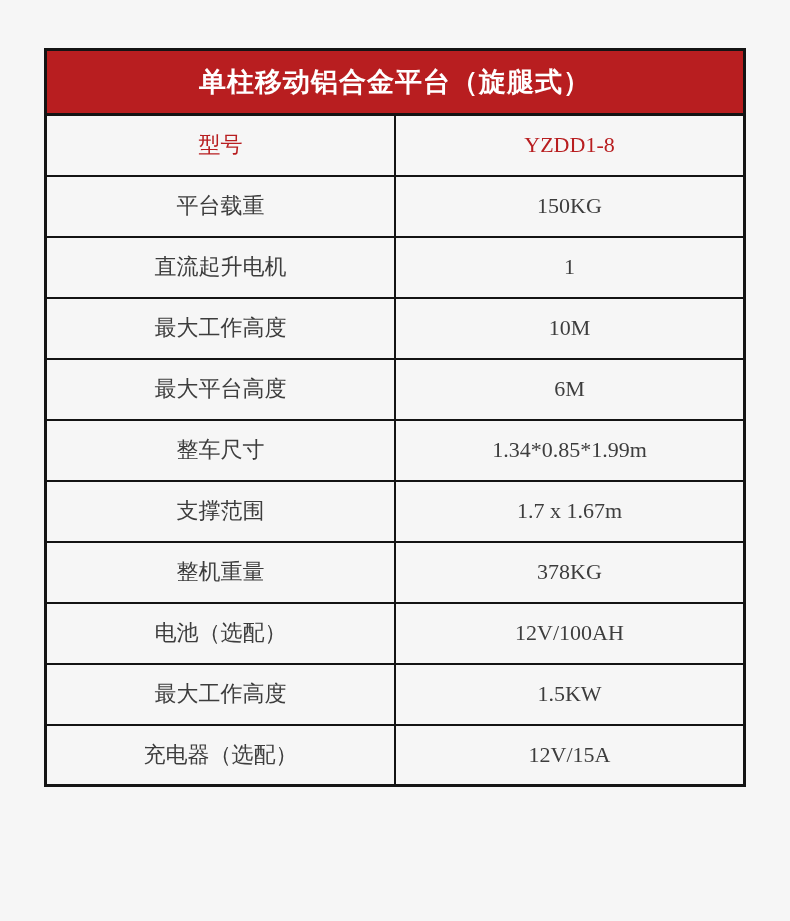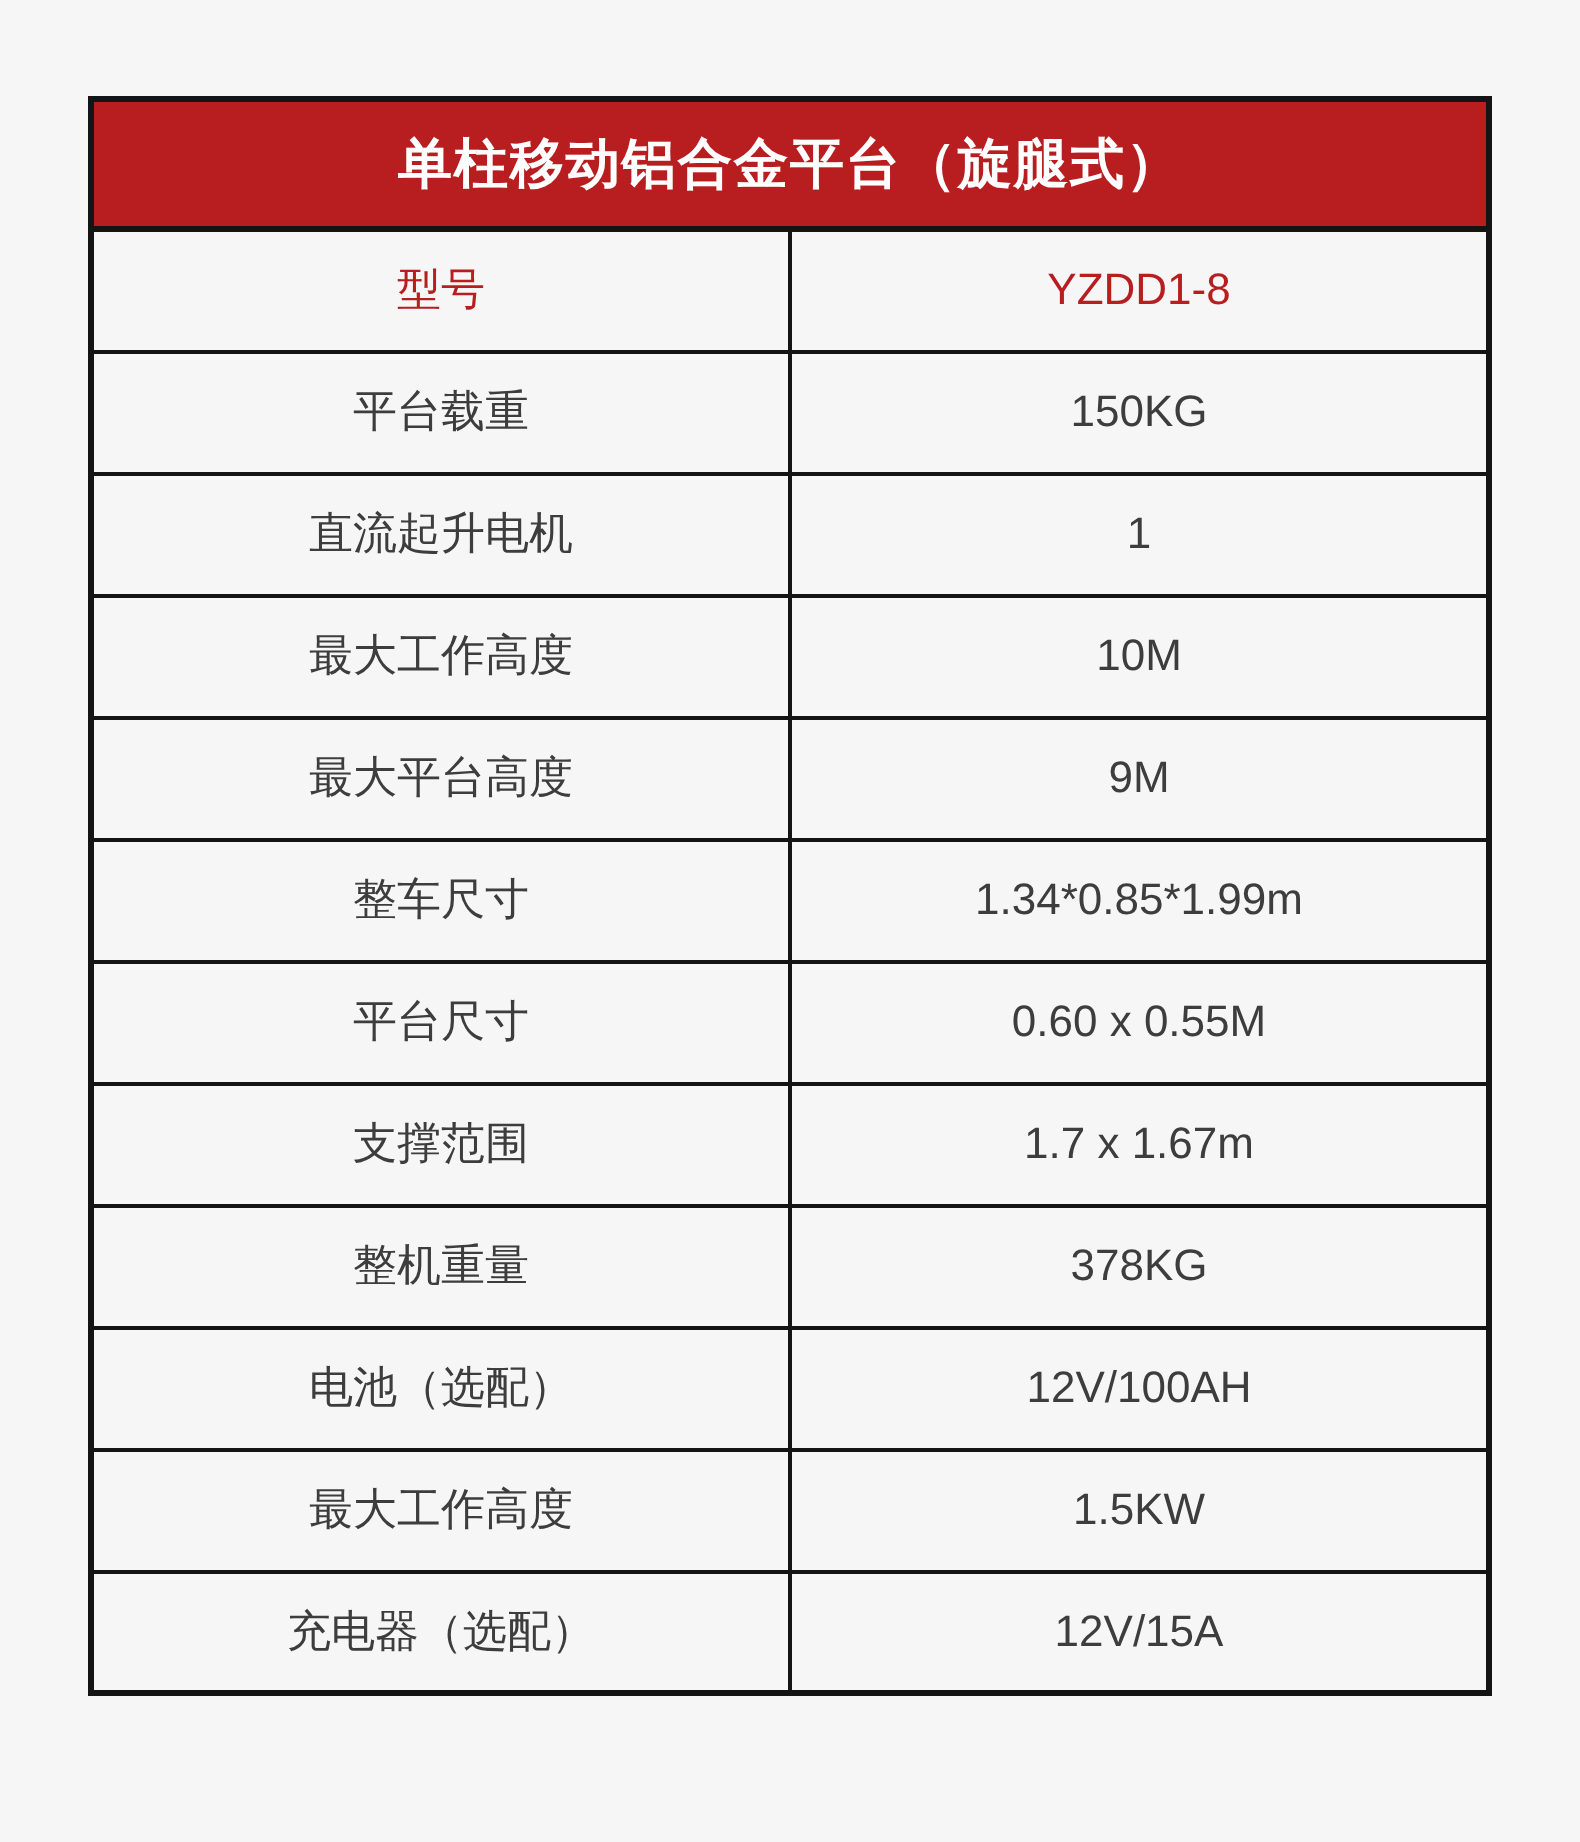--- a/index.html
+++ b/index.html
@@ -36,21 +36,21 @@
   .spec-table td {
     border: 2px solid #141414;
     height: 61px;
     text-align: center;
     vertical-align: middle;
     font-size: 22px;
     color: #3d3d3d;
     background: #f6f6f6;
   }
   .spec-table td.label-cell { width: 50.5%; }
-  .spec-table td.value-cell { width: 49.5%; }
+  .spec-table td.value-cell { width: 49.5%; font-family: Liberation Serif, serif; }
   .spec-table tr.highlight td { color: var(--brand-red, #b81e20); }
 </style>
 </head>
 <body>
 
 <div class="spec-wrap">
   <table class="spec-table">
     <thead>
       <tr>
         <th class="title-cell" colspan="2">单柱移动铝合金平台（旋腿式）</th>
@@ -72,32 +72,28 @@
     <td class="value-cell">1</td>
   </tr>
 
   <tr>
     <td class="label-cell">最大工作高度</td>
     <td class="value-cell">10M</td>
   </tr>
 
   <tr>
     <td class="label-cell">最大平台高度</td>
-    <td class="value-cell">9M</td>
+    <td class="value-cell">6M</td>
   </tr>
 
   <tr>
     <td class="label-cell">整车尺寸</td>
     <td class="value-cell">1.34*0.85*1.99m</td>
   </tr>
 
-  <tr>
-    <td class="label-cell">平台尺寸</td>
-    <td class="value-cell">0.60 x 0.55M</td>
-  </tr>
 
   <tr>
     <td class="label-cell">支撑范围</td>
     <td class="value-cell">1.7 x 1.67m</td>
   </tr>
 
 
   <tr>
     <td class="label-cell">整机重量</td>
     <td class="value-cell">378KG</td>

